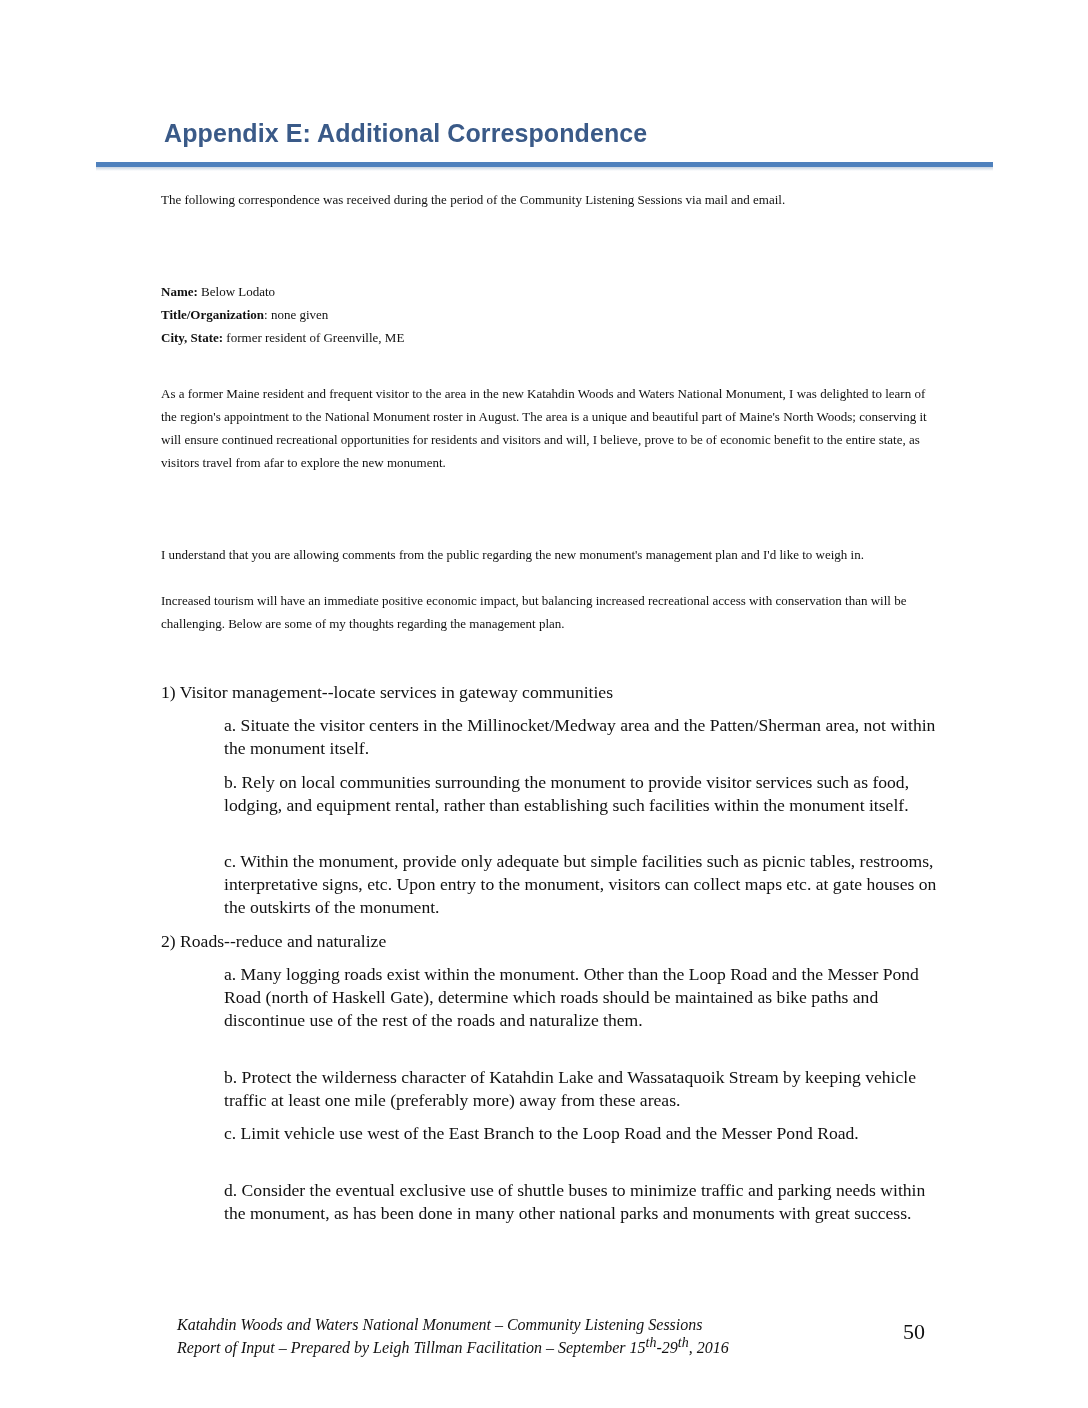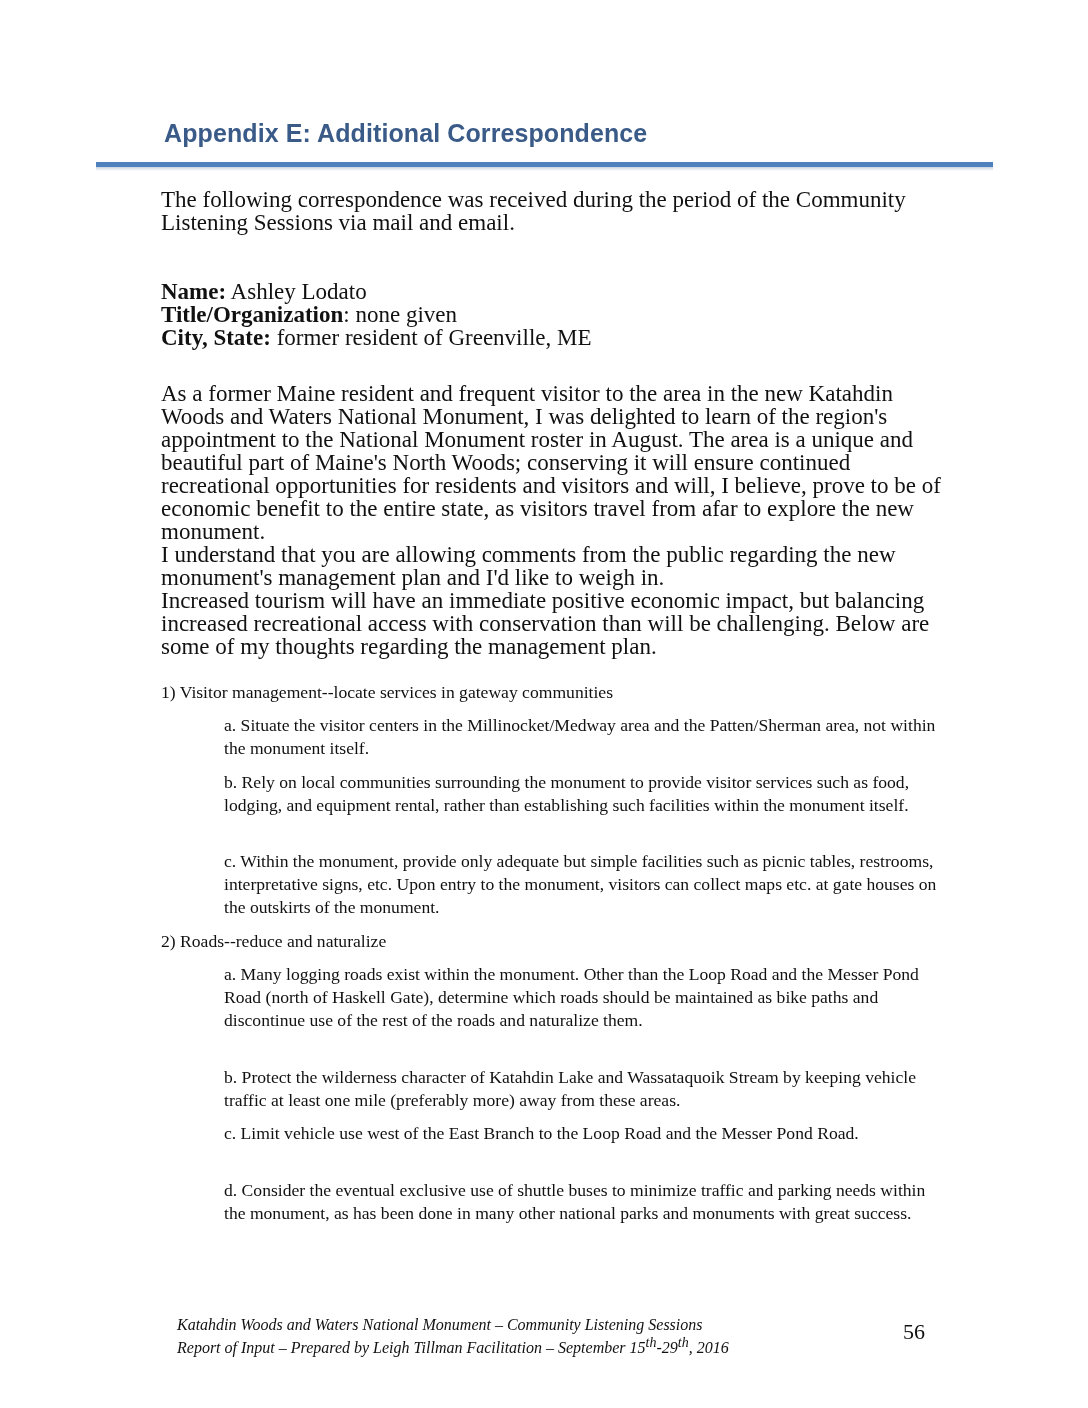--- a/index.html
+++ b/index.html
@@ -6,21 +6,21 @@
     body { width: 1088px; height: 1408px; position: relative; overflow: hidden;
            font-family: "DejaVu Serif", "Liberation Serif", serif; color: #111; }
     .page { position: absolute; left: 0; top: 0; width: 1088px; height: 1408px; }
     .heading { position: absolute; left: 161px; top: 116px; font-family: "Liberation Sans", "DejaVu Sans", sans-serif;
                font-size: 25px; font-weight: bold; color: #3a5a88; letter-spacing: 0.1px; margin: 3px; }
     .rule { position: absolute; left: 96px; top: 162px; width: 897px; height: 5px; background: #4f81bd; }
     .rule-shadow { position: absolute; left: 96px; top: 167px; width: 897px; height: 4px;
                    background: linear-gradient(#c8d3e0, #ffffff); }
     .body-text { position: absolute; left: 161px; width: 780px; font-size: 16.2px; line-height: 23px; margin: 0;
                  font-family: "Liberation Serif", "DejaVu Serif", serif; }
-    .body-text.big { font-size: 23px; }
+    .body-text.big { font-size: 13px; }
     .meta-line { margin: 0; }
     .meta-label { font-weight: bold; }
     .item-head { position: absolute; left: 161px; font-size: 17.6px; line-height: 23px;
                  font-family: "Liberation Serif", "DejaVu Serif", serif; margin: 0; }
     .sub { position: absolute; left: 224px; width: 715px; font-size: 17.6px; line-height: 23px; margin: 0;
            font-family: "Liberation Serif", "DejaVu Serif", serif; }
     .footer { position: absolute; left: 161px; font-style: italic; font-size: 16px; line-height: 23px;
               font-family: "Liberation Serif", "DejaVu Serif", serif; margin: 16px; color: #111; }
     .page-num { position: absolute; left: 903px; top: 1319px; font-size: 22px;
                 font-family: "Liberation Serif", "DejaVu Serif", serif; }
@@ -31,21 +31,21 @@
 
 <div class="page">
 
   <h1 class="heading">Appendix E: Additional Correspondence</h1>
   <div class="rule"></div>
   <div class="rule-shadow"></div>
 
   <p class="body-text big" style="top:188px;">The following correspondence was received during the period of the Community Listening Sessions via mail and email.</p>
 
   <div class="body-text big" style="top:280px;">
-    <p class="meta-line"><span class="meta-label">Name:</span><span> Ashley Lodato</span></p>
+    <p class="meta-line"><span class="meta-label">Name:</span><span> Below Lodato</span></p>
     <p class="meta-line"><span class="meta-label">Title/Organization</span><span>: none given</span></p>
     <p class="meta-line"><span class="meta-label">City, State:</span><span> former resident of Greenville, ME</span></p>
   </div>
 
   <p class="body-text big" style="top:382px;">As a former Maine resident and frequent visitor to the area in the new Katahdin Woods and Waters National Monument, I was delighted to learn of the region's appointment to the National Monument roster in August. The area is a unique and beautiful part of Maine's North Woods; conserving it will ensure continued recreational opportunities for residents and visitors and will, I believe, prove to be of economic benefit to the entire state, as visitors travel from afar to explore the new monument.</p>
   <p class="body-text big" style="top:543px;">I understand that you are allowing comments from the public regarding the new monument's management plan and I'd like to weigh in.</p>
   <p class="body-text big" style="top:589px;">Increased tourism will have an immediate positive economic impact, but balancing increased recreational access with conservation than will be challenging. Below are some of my thoughts regarding the management plan.</p>
 
   <p class="item-head" style="top:681px;">1) Visitor management--locate services in gateway communities</p>
   <p class="sub" style="top:714px;">a. Situate the visitor centers in the Millinocket/Medway area and the Patten/Sherman area, not within the monument itself.</p>
@@ -53,15 +53,15 @@
   <p class="sub" style="top:850px;">c. Within the monument, provide only adequate but simple facilities such as picnic tables, restrooms, interpretative signs, etc. Upon entry to the monument, visitors can collect maps etc. at gate houses on the outskirts of the monument.</p>
 
   <p class="item-head" style="top:930px;">2) Roads--reduce and naturalize</p>
   <p class="sub" style="top:963px;">a. Many logging roads exist within the monument. Other than the Loop Road and the Messer Pond Road (north of Haskell Gate), determine which roads should be maintained as bike paths and discontinue use of the rest of the roads and naturalize them.</p>
   <p class="sub" style="top:1066px;">b. Protect the wilderness character of Katahdin Lake and Wassataquoik Stream by keeping vehicle traffic at least one mile (preferably more) away from these areas.</p>
   <p class="sub" style="top:1122px;">c. Limit vehicle use west of the East Branch to the Loop Road and the Messer Pond Road.</p>
   <p class="sub" style="top:1179px;">d. Consider the eventual exclusive use of shuttle buses to minimize traffic and parking needs within the monument, as has been done in many other national parks and monuments with great success.</p>
 
   <p class="footer" style="top:1297px;">Katahdin Woods and Waters National Monument – Community Listening Sessions</p>
   <p class="footer" style="top:1320px;"><span>Report of Input – Prepared by Leigh Tillman Facilitation – September 15</span><sup>th</sup><span>-29</span><sup>th</sup><span>, 2016</span></p>
-  <div class="page-num">56</div>
+  <div class="page-num">50</div>
 
 </div>
 
 </body></html>

